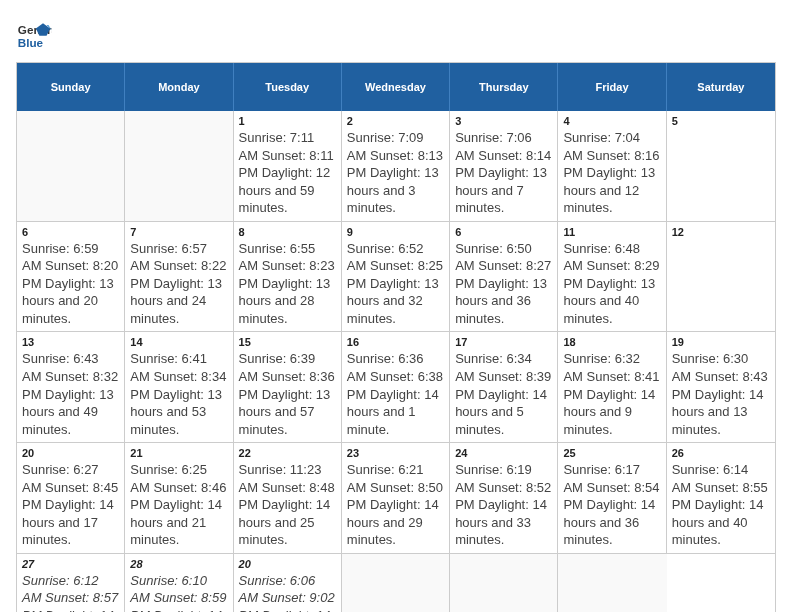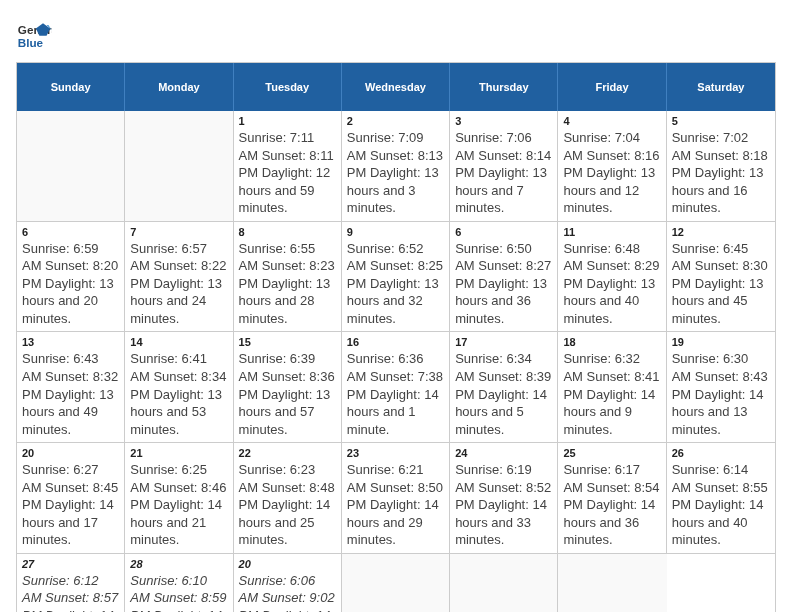--- a/index.html
+++ b/index.html
@@ -153,23 +153,20 @@
 Daylight: 13 hours and 7 minutes.</div>
           </div>
           <div class="cal-cell">
             <span class="day-num">4</span>
             <div class="info">Sunrise: 7:04 AM
 Sunset: 8:16 PM
 Daylight: 13 hours and 12 minutes.</div>
           </div>
           <div class="cal-cell">
             <span class="day-num">5</span>
-            <div class="info">Sunrise: 7:02 AM
-Sunset: 8:18 PM
-Daylight: 13 hours and 16 minutes.</div>
           </div>
         </div>
         <div class="cal-row">
           <div class="cal-cell">
             <span class="day-num">6</span>
             <div class="info">Sunrise: 6:59 AM
 Sunset: 8:20 PM
 Daylight: 13 hours and 20 minutes.</div>
           </div>
           <div class="cal-cell">
@@ -197,23 +194,20 @@
 Daylight: 13 hours and 36 minutes.</div>
           </div>
           <div class="cal-cell">
             <span class="day-num">11</span>
             <div class="info">Sunrise: 6:48 AM
 Sunset: 8:29 PM
 Daylight: 13 hours and 40 minutes.</div>
           </div>
           <div class="cal-cell">
             <span class="day-num">12</span>
-            <div class="info">Sunrise: 6:45 AM
-Sunset: 8:30 PM
-Daylight: 13 hours and 45 minutes.</div>
           </div>
         </div>
         <div class="cal-row">
           <div class="cal-cell">
             <span class="day-num">13</span>
             <div class="info">Sunrise: 6:43 AM
 Sunset: 8:32 PM
 Daylight: 13 hours and 49 minutes.</div>
           </div>
           <div class="cal-cell">
@@ -224,21 +218,21 @@
           </div>
           <div class="cal-cell">
             <span class="day-num">15</span>
             <div class="info">Sunrise: 6:39 AM
 Sunset: 8:36 PM
 Daylight: 13 hours and 57 minutes.</div>
           </div>
           <div class="cal-cell">
             <span class="day-num">16</span>
             <div class="info">Sunrise: 6:36 AM
-Sunset: 7:38 PM
+Sunset: 6:38 PM
 Daylight: 14 hours and 1 minute.</div>
           </div>
           <div class="cal-cell">
             <span class="day-num">17</span>
             <div class="info">Sunrise: 6:34 AM
 Sunset: 8:39 PM
 Daylight: 14 hours and 5 minutes.</div>
           </div>
           <div class="cal-cell">
             <span class="day-num">18</span>
@@ -261,21 +255,21 @@
 Daylight: 14 hours and 17 minutes.</div>
           </div>
           <div class="cal-cell">
             <span class="day-num">21</span>
             <div class="info">Sunrise: 6:25 AM
 Sunset: 8:46 PM
 Daylight: 14 hours and 21 minutes.</div>
           </div>
           <div class="cal-cell">
             <span class="day-num">22</span>
-            <div class="info">Sunrise: 6:23 AM
+            <div class="info">Sunrise: 11:23 AM
 Sunset: 8:48 PM
 Daylight: 14 hours and 25 minutes.</div>
           </div>
           <div class="cal-cell">
             <span class="day-num">23</span>
             <div class="info">Sunrise: 6:21 AM
 Sunset: 8:50 PM
 Daylight: 14 hours and 29 minutes.</div>
           </div>
           <div class="cal-cell">

